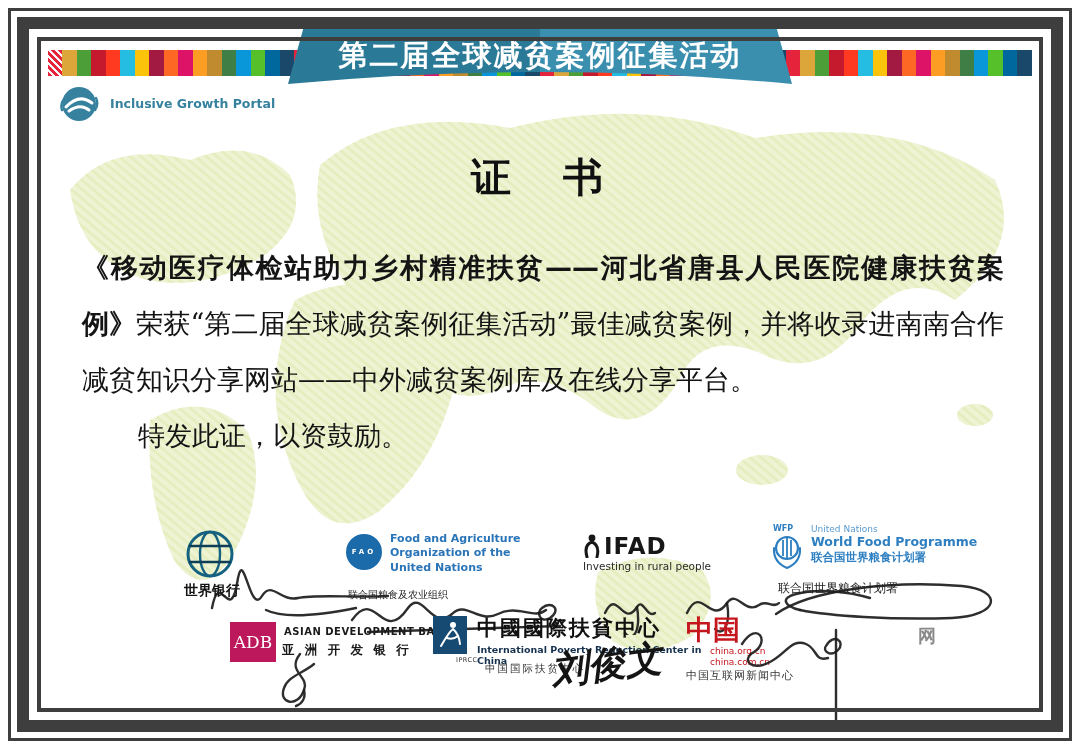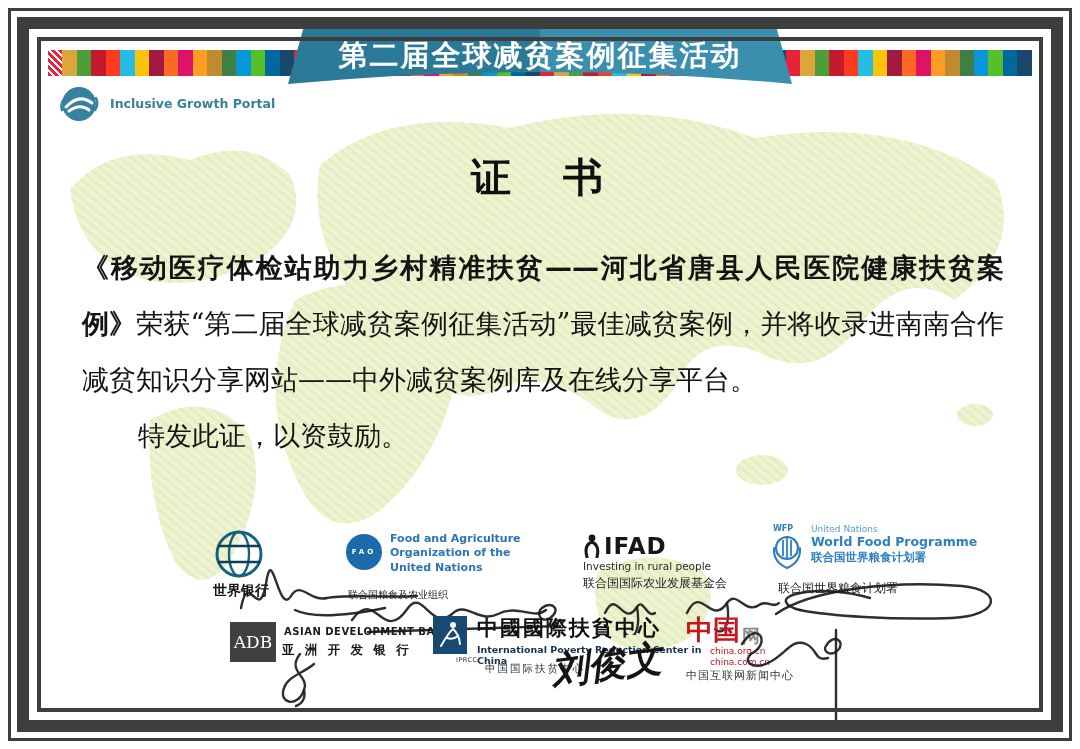--- a/index.html
+++ b/index.html
@@ -39,21 +39,21 @@
   .hei{font-family:"DejaVu Sans","Liberation Sans",sans-serif;font-weight:bold;}
   .kai{font-family:"DejaVu Serif","Liberation Serif",serif;font-weight:normal;}
   .indent{text-indent:56px;}
 
   
   .logo-group{position:absolute;z-index:3;}
   .sig{position:absolute;z-index:4;pointer-events:none;}
   .sig path{fill:none;stroke:#1c1c1c;stroke-width:2.4;stroke-linecap:round;opacity:.92;}
 
   
-  .wb{left:178px;top:528px;width:230px;height:95px;margin-left:29px;}
+  .wb{left:178px;top:528px;width:230px;height:95px;}
   .wb-cn{position:absolute;left:6px;top:54px;font-size:14px;font-weight:bold;color:#131313;}
   
   .fao{left:346px;top:528px;width:250px;height:100px;}
   .fao-circle{position:absolute;left:0;top:6px;width:36px;height:36px;border-radius:50%;
     background:#1b6bab;display:flex;align-items:center;justify-content:center;}
   .fao-abbr{color:#fff;font-size:7px;font-weight:bold;letter-spacing:3px;}
   .fao-en{position:absolute;left:44px;top:4px;font-size:11px;font-weight:bold;color:#2a74b8;line-height:1.3;}
   .fao-cn{position:absolute;left:2px;top:60px;font-size:10px;color:#222;
     font-family:"DejaVu Serif","Liberation Serif",serif;}
   
@@ -67,39 +67,39 @@
   .wfp-head{display:flex;gap:7px;}
   .wfp-emblem{position:relative;width:34px;height:46px;}
   .wfp-abbr{position:absolute;left:3px;top:0;font-size:8px;font-weight:bold;color:#2d7fc1;}
   .wfp-en1{font-size:9px;color:#5b9bd0;}
   .wfp-en2{font-size:12.5px;font-weight:bold;color:#2d7fc1;}
   .wfp-cnblue{font-size:11.5px;font-weight:bold;color:#2d7fc1;margin-top:1px;}
   .wfp-cn{position:absolute;left:8px;top:56px;font-size:12px;color:#222;
     font-family:"DejaVu Serif","Liberation Serif",serif;}
   
   .adb{left:230px;top:620px;width:245px;height:100px;}
-  .adb-box{position:absolute;left:0;top:2px;width:46px;height:40px;background:#404040;
+  .adb-box{position:absolute;left:0;top:2px;width:46px;height:40px;background:#be185d;
     display:flex;align-items:center;justify-content:center;}
   .adb-abbr{color:#fff;font-size:17px;font-family:"DejaVu Serif","Liberation Serif",serif;}
   .adb-en{position:absolute;left:54px;top:6px;font-size:10px;font-weight:bold;color:#1a1a1a;letter-spacing:.5px;}
   .adb-cn{position:absolute;left:52px;top:22px;font-size:12.5px;font-weight:bold;color:#1a1a1a;letter-spacing:3px;}
   
   .iprcc{left:433px;top:612px;width:280px;height:105px;}
   .iprcc-box{position:absolute;left:0;top:4px;width:34px;height:38px;background:#174a73;}
   .iprcc-abbr{position:absolute;left:2px;top:44px;font-size:6.5px;color:#333;letter-spacing:.5px;padding-left:21px;}
   .iprcc-cal{position:absolute;left:44px;top:2px;font-size:21px;font-weight:bold;color:#101010;
     font-family:"DejaVu Serif","Liberation Serif",serif;letter-spacing:2px;}
   .iprcc-en{position:absolute;left:44px;top:32px;font-size:9.5px;font-weight:bold;color:#16314e;}
   .iprcc-cn{position:absolute;left:52px;top:50px;font-size:10.5px;color:#333;letter-spacing:2px;
     font-family:"DejaVu Serif","Liberation Serif",serif;}
   .iprcc-sig{position:absolute;left:118px;top:28px;font-size:37px;font-weight:bold;font-style:italic;
     color:#141414;transform:rotate(-7deg);font-family:"DejaVu Serif","Liberation Serif",serif;z-index:4;}
   
   .china{left:686px;top:612px;width:250px;height:115px;}
-  .china-head{display:flex;align-items:flex-end;gap:2px;}
+  .china-head{display:flex;align-items:flex-end;gap:2px;justify-content:space-between;}
   .china-red{font-size:27px;font-weight:bold;color:#c5161d;
     font-family:"DejaVu Serif","Liberation Serif",serif;}
   .china-gray{font-size:18px;font-weight:bold;color:#8a8a8a;}
   .china-urls{font-size:9px;color:#c5161d;line-height:1.25;margin-left:24px;margin-top:-2px;}
   .china-cn{position:absolute;left:0;top:56px;font-size:11px;color:#333;letter-spacing:1px;
     font-family:"DejaVu Serif","Liberation Serif",serif;}
 </style>
 </head>
 <body>
 
@@ -260,21 +260,20 @@
 
   <div class="logo-group ifad">
     <div class="ifad-head">
       <svg width="17" height="24" viewBox="0 0 17 24">
         <circle cx="9" cy="4" r="3.4" fill="#171717"></circle>
         <path d="M9,8 C3,10 2,16 4,23 M9,8 C14,10 16,15 14,23" stroke="#171717" stroke-width="3" fill="none" stroke-linecap="round"></path>
       </svg>
       <span class="ifad-abbr">IFAD</span>
     </div>
     <div class="ifad-tagline">Investing in rural people</div>
-    <div class="ifad-cn">联合国国际农业发展基金会</div>
     <svg class="sig" style="left:12px;top:46px;" width="190" height="56" viewBox="0 0 190 56">
       <path d="M10,34 C22,8 28,50 42,28 C48,18 52,40 60,34"></path>
       <path d="M42,28 C46,52 38,64 30,54"></path>
       <path d="M92,34 C106,4 116,48 132,24 C142,10 150,36 164,26 C172,20 178,30 184,24"></path>
       <path d="M132,24 C136,46 128,58 120,50"></path>
     </svg>
   </div>
 
   <div class="logo-group wfp">
     <div class="wfp-head">

